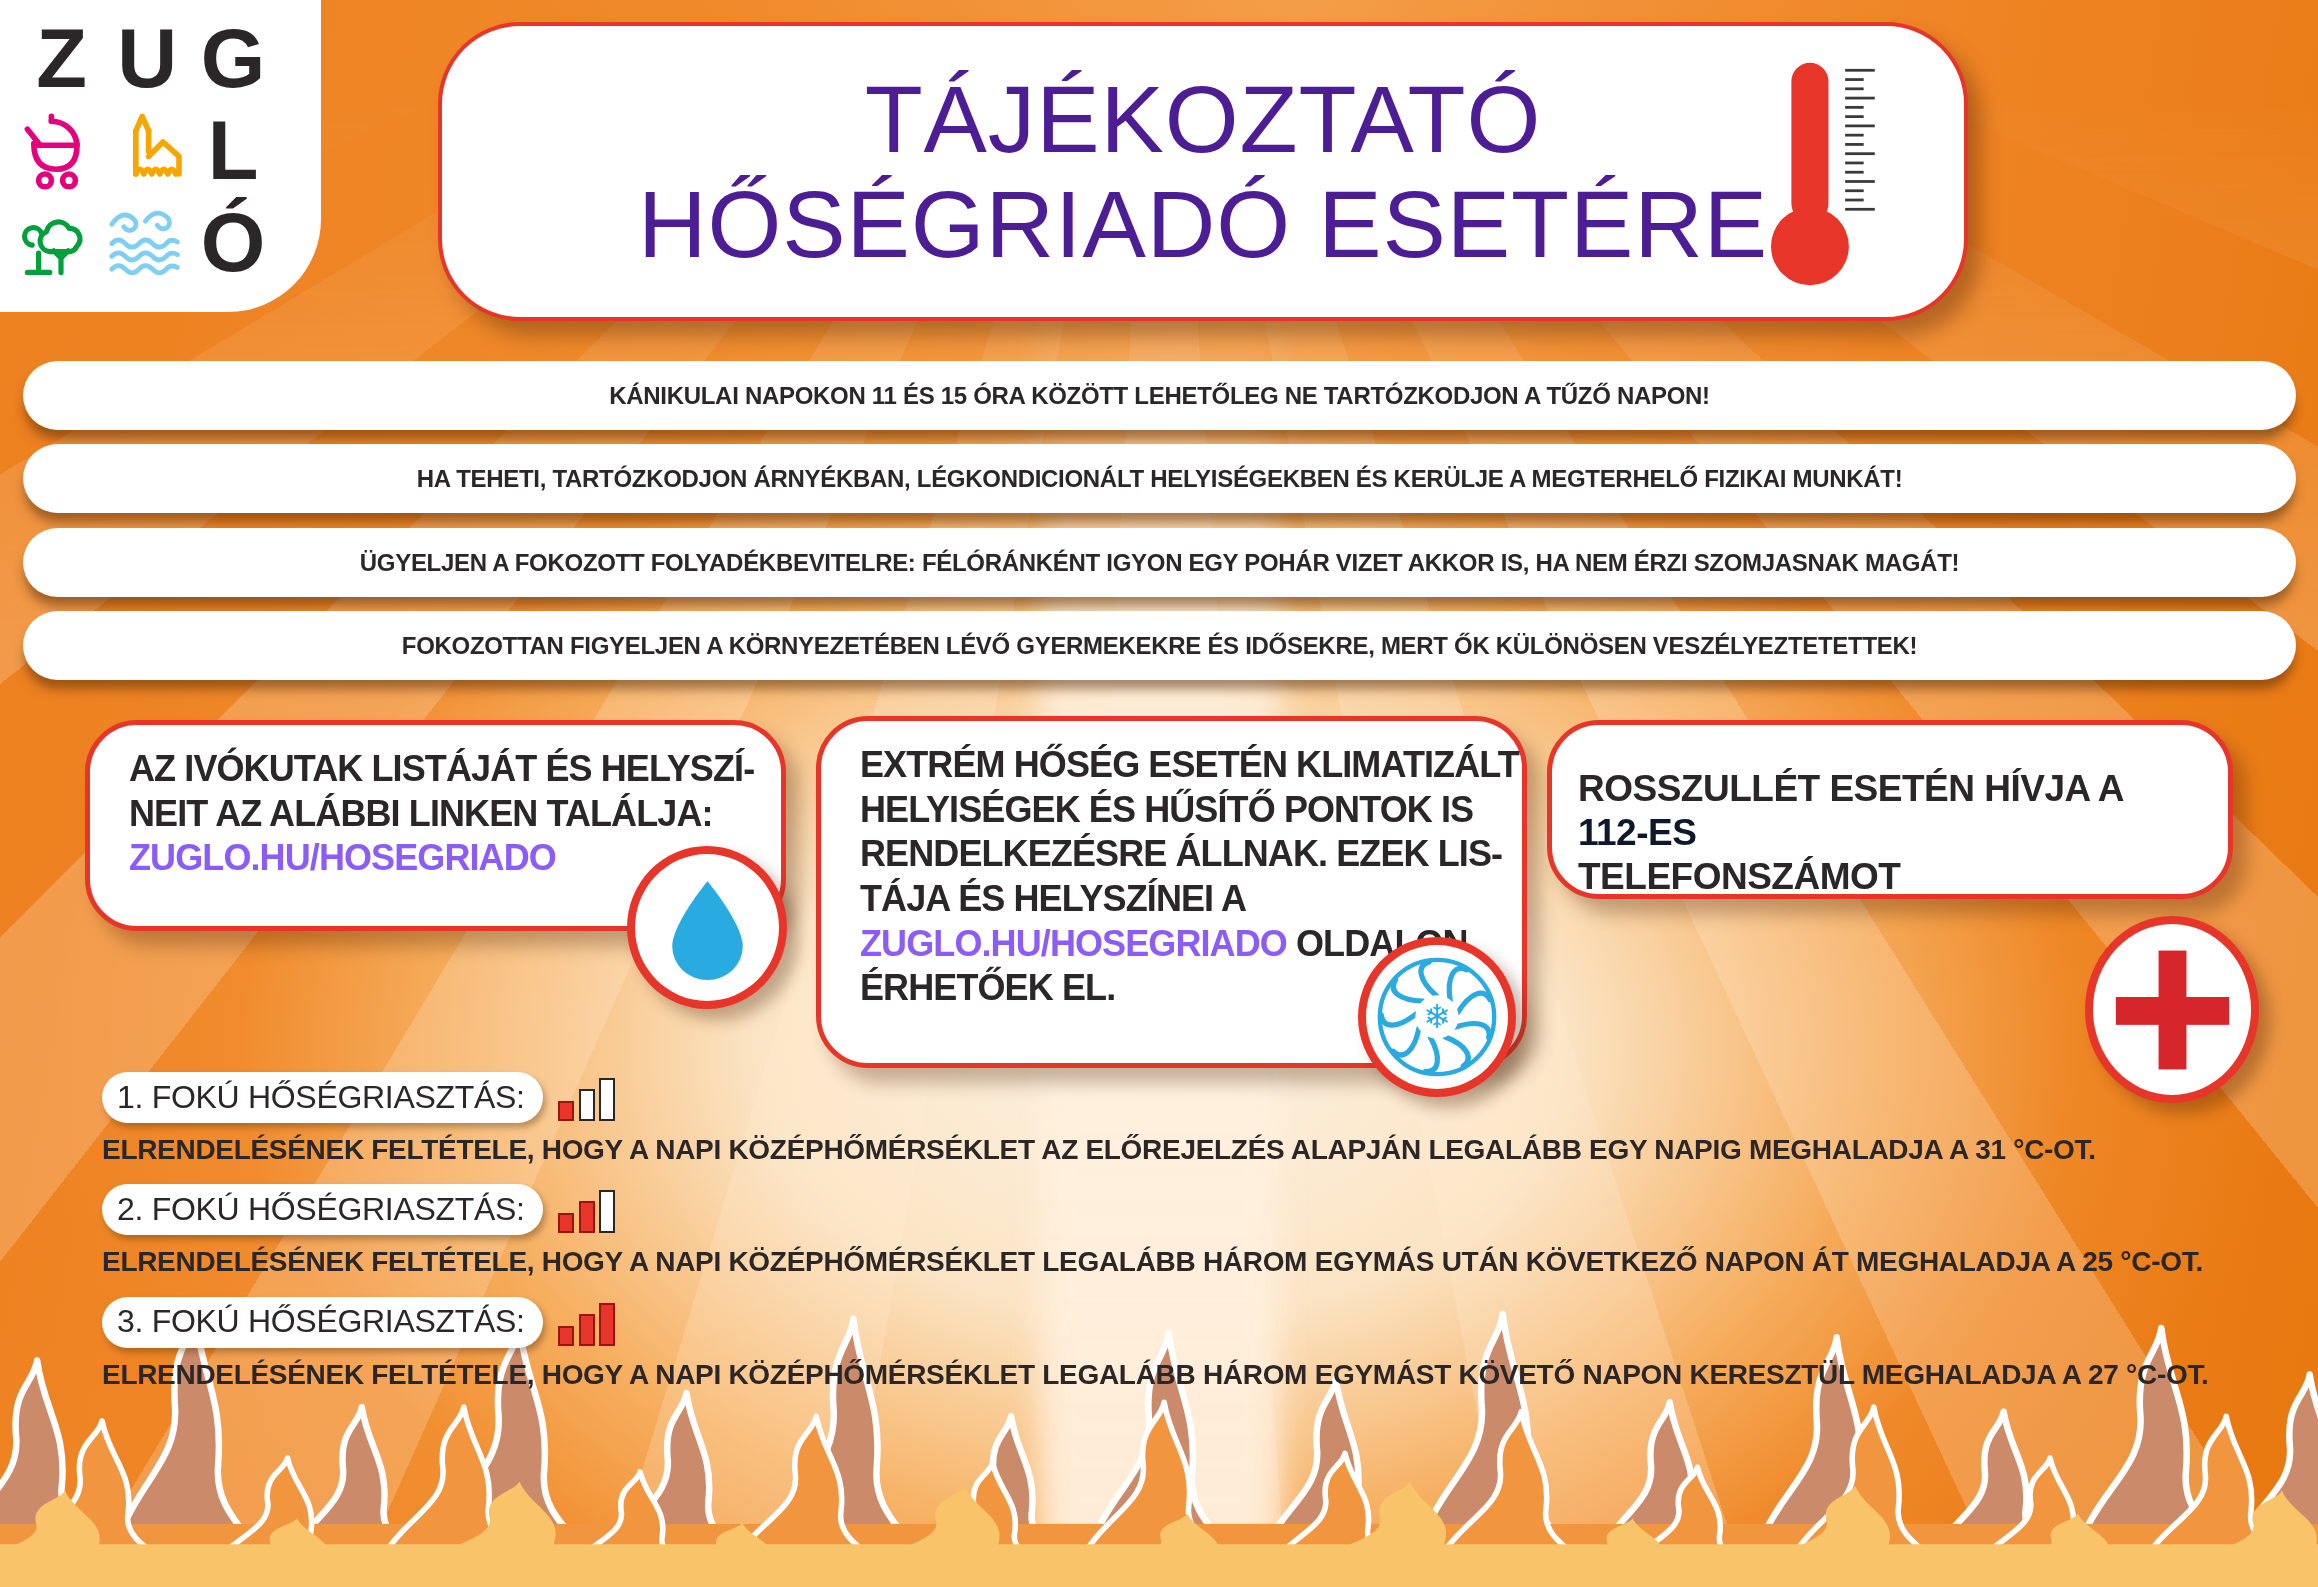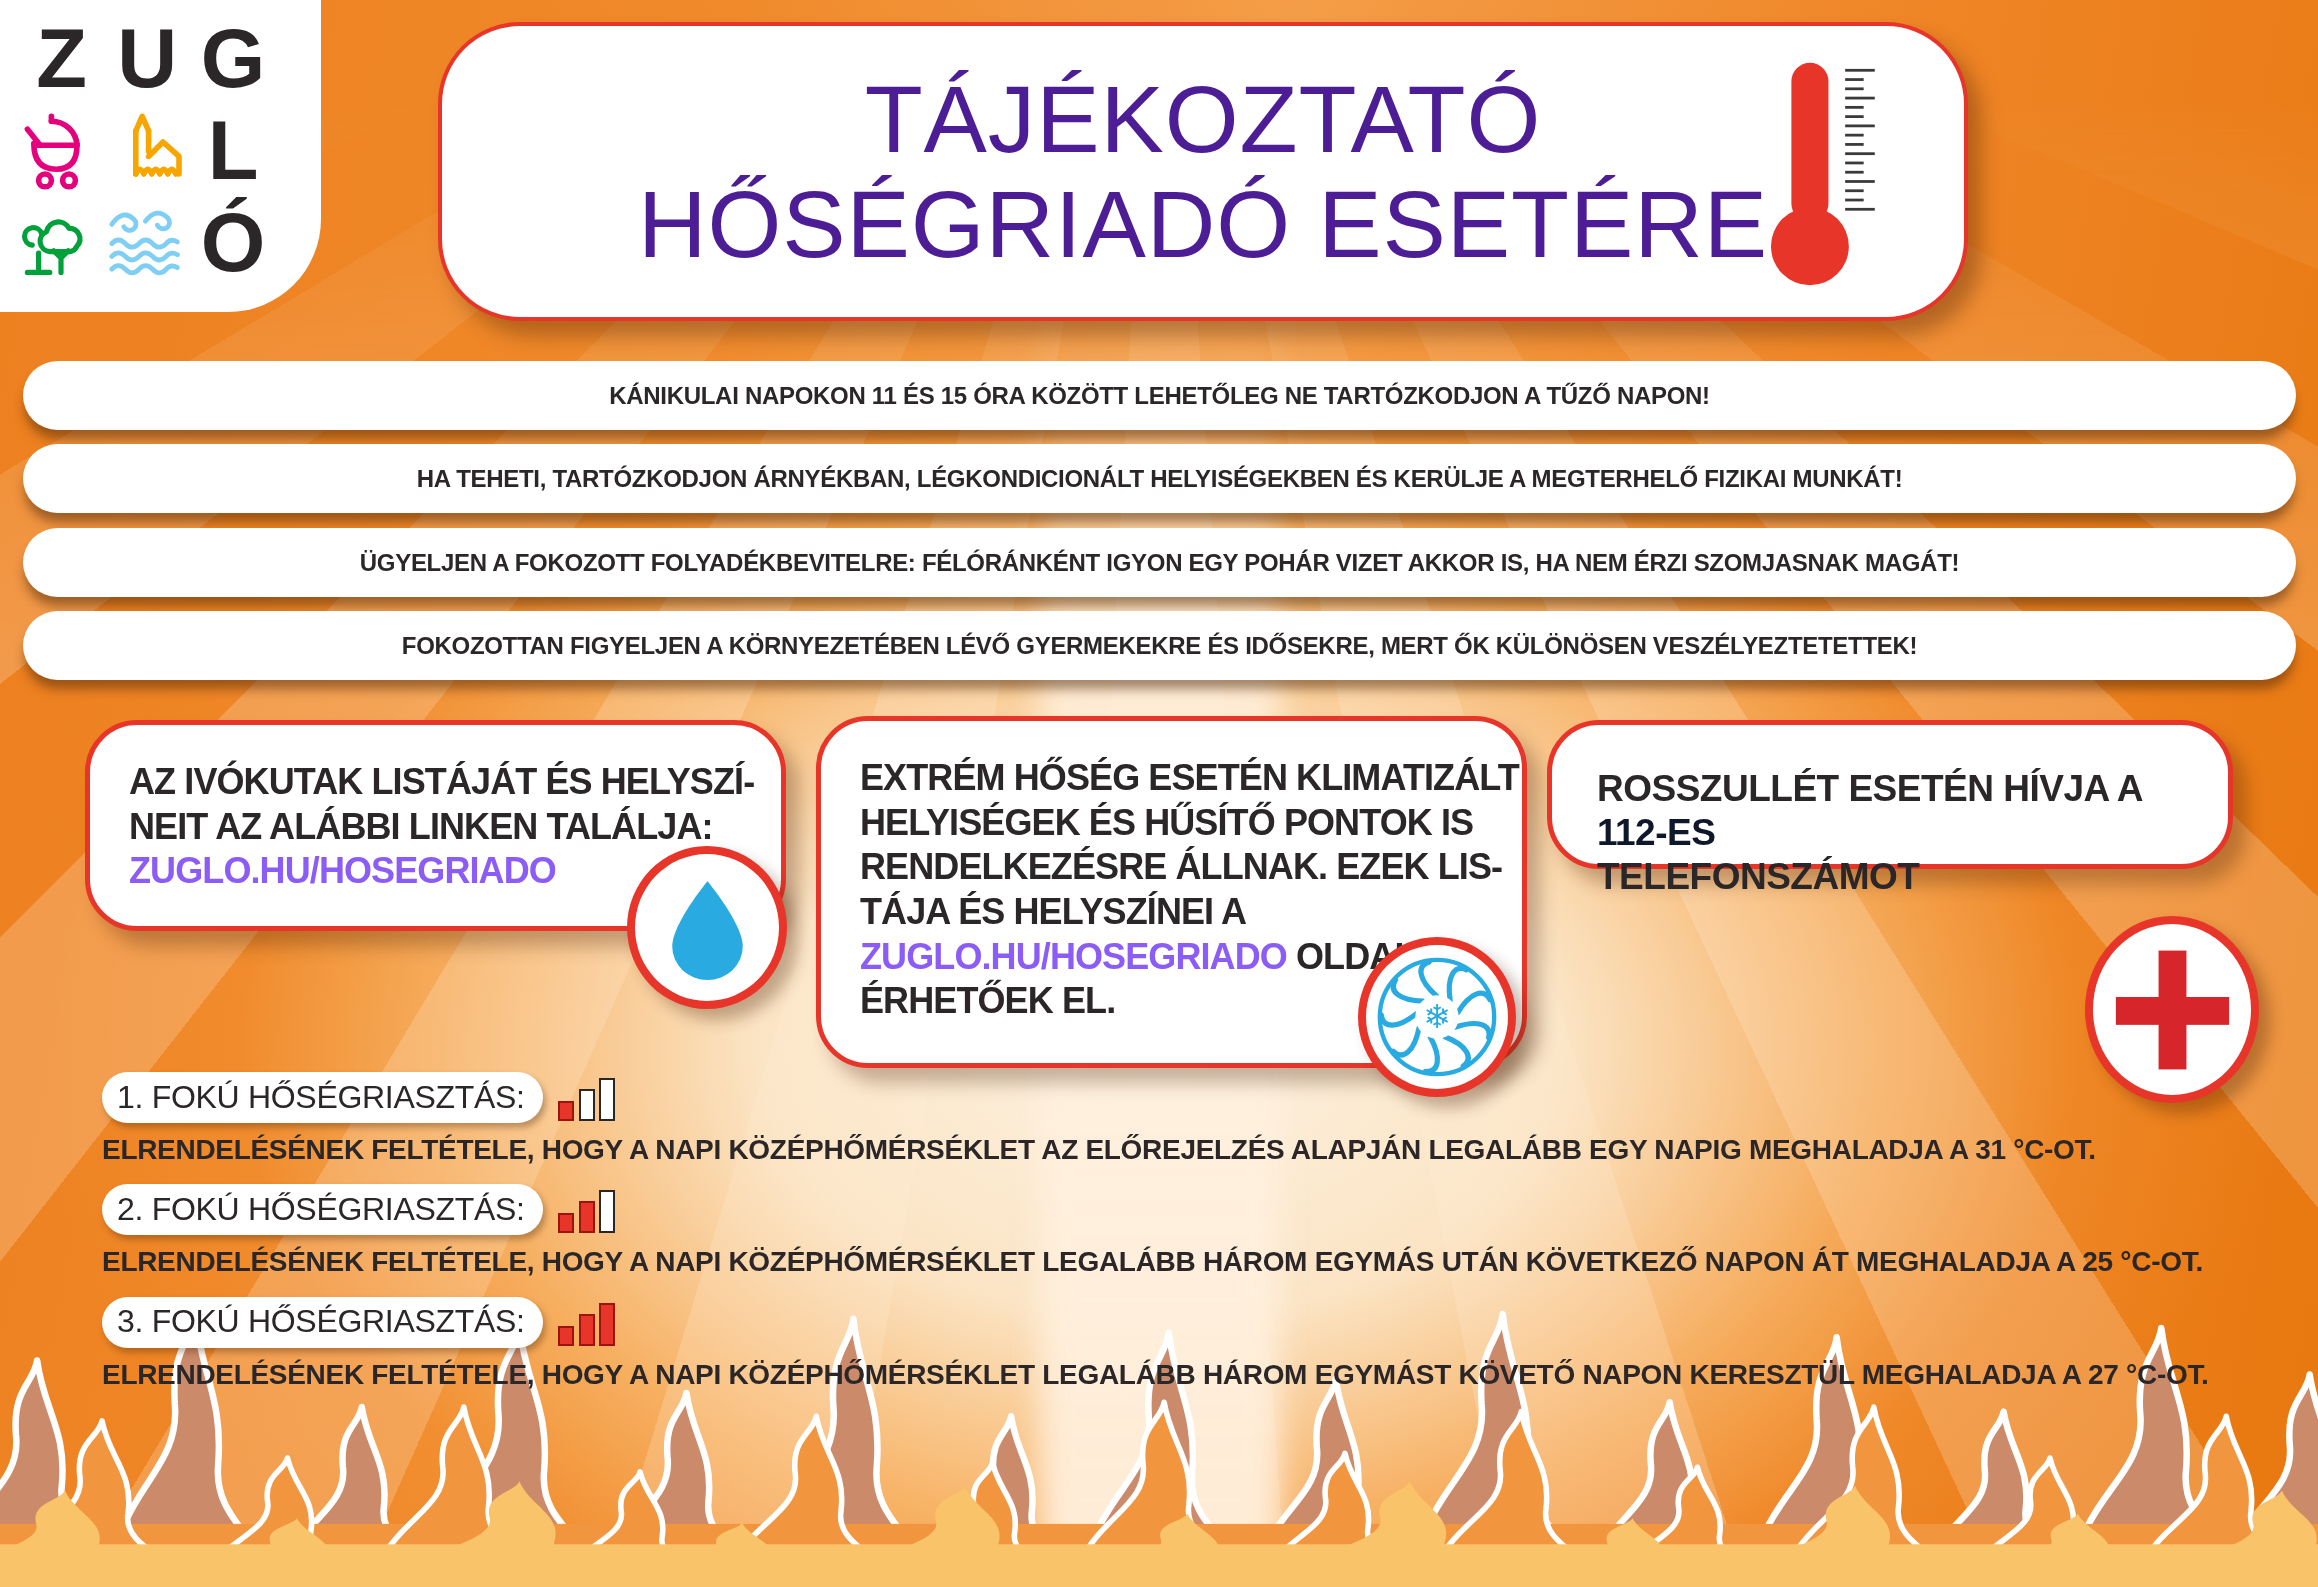--- a/index.html
+++ b/index.html
@@ -48,27 +48,27 @@
   
   .strip{
     position:absolute;left:23px;width:2273px;height:69px;background:#fff;border-radius:35px;
     display:flex;align-items:center;justify-content:center;z-index:3;
     box-shadow:0 11px 11px -1.9px rgba(75,38,8,.5);
   }
   .strip span{font-size:24px;font-weight:800;letter-spacing:-0.3px;white-space:nowrap;}
   
   .card{
     position:absolute;background:#fff;border:5.6px solid #e8352a;border-radius:52px;z-index:3;
-    box-shadow:13px 15px 18.6px rgba(70,30,5,.3);padding:35px 39px;
+    box-shadow:13px 15px 18.6px rgba(70,30,5,.3);padding:22px 39px;
   }
   .card .ln{font-size:36px;font-weight:800;line-height:1.24;letter-spacing:-0.9px;white-space:nowrap;}
   .red-link{color:#8b5cf6;}
   #card-water{left:85px;top:720px;width:701px;height:211px;}
   #card-cooling{left:816px;top:716px;width:711px;height:352px;}
-  #card-emergency{left:1547px;top:720px;width:686px;height:149px;padding:41px 45px;}
+  #card-emergency{left:1547px;top:720px;width:686px;height:179px;padding:41px 26px;}
   #card-emergency .ln{font-size:37px;letter-spacing:-0.5px;}
   #emergency-number{font-size:52px;font-weight:900;color:#0f172a;line-height:1.15;letter-spacing:0;}
   .badge{
     position:absolute;background:#fff;border:8.3px solid #e8352a;border-radius:50%;z-index:6;
     display:flex;align-items:center;justify-content:center;
     box-shadow:11px 11px 15px rgba(70,30,5,.32);
   }
   #water-badge{left:627px;top:846px;width:160px;height:163px;}
   #fan-badge{left:1358px;top:937px;width:158px;height:160px;}
   #cross-badge{left:2085px;top:916px;width:174px;height:187px;}

